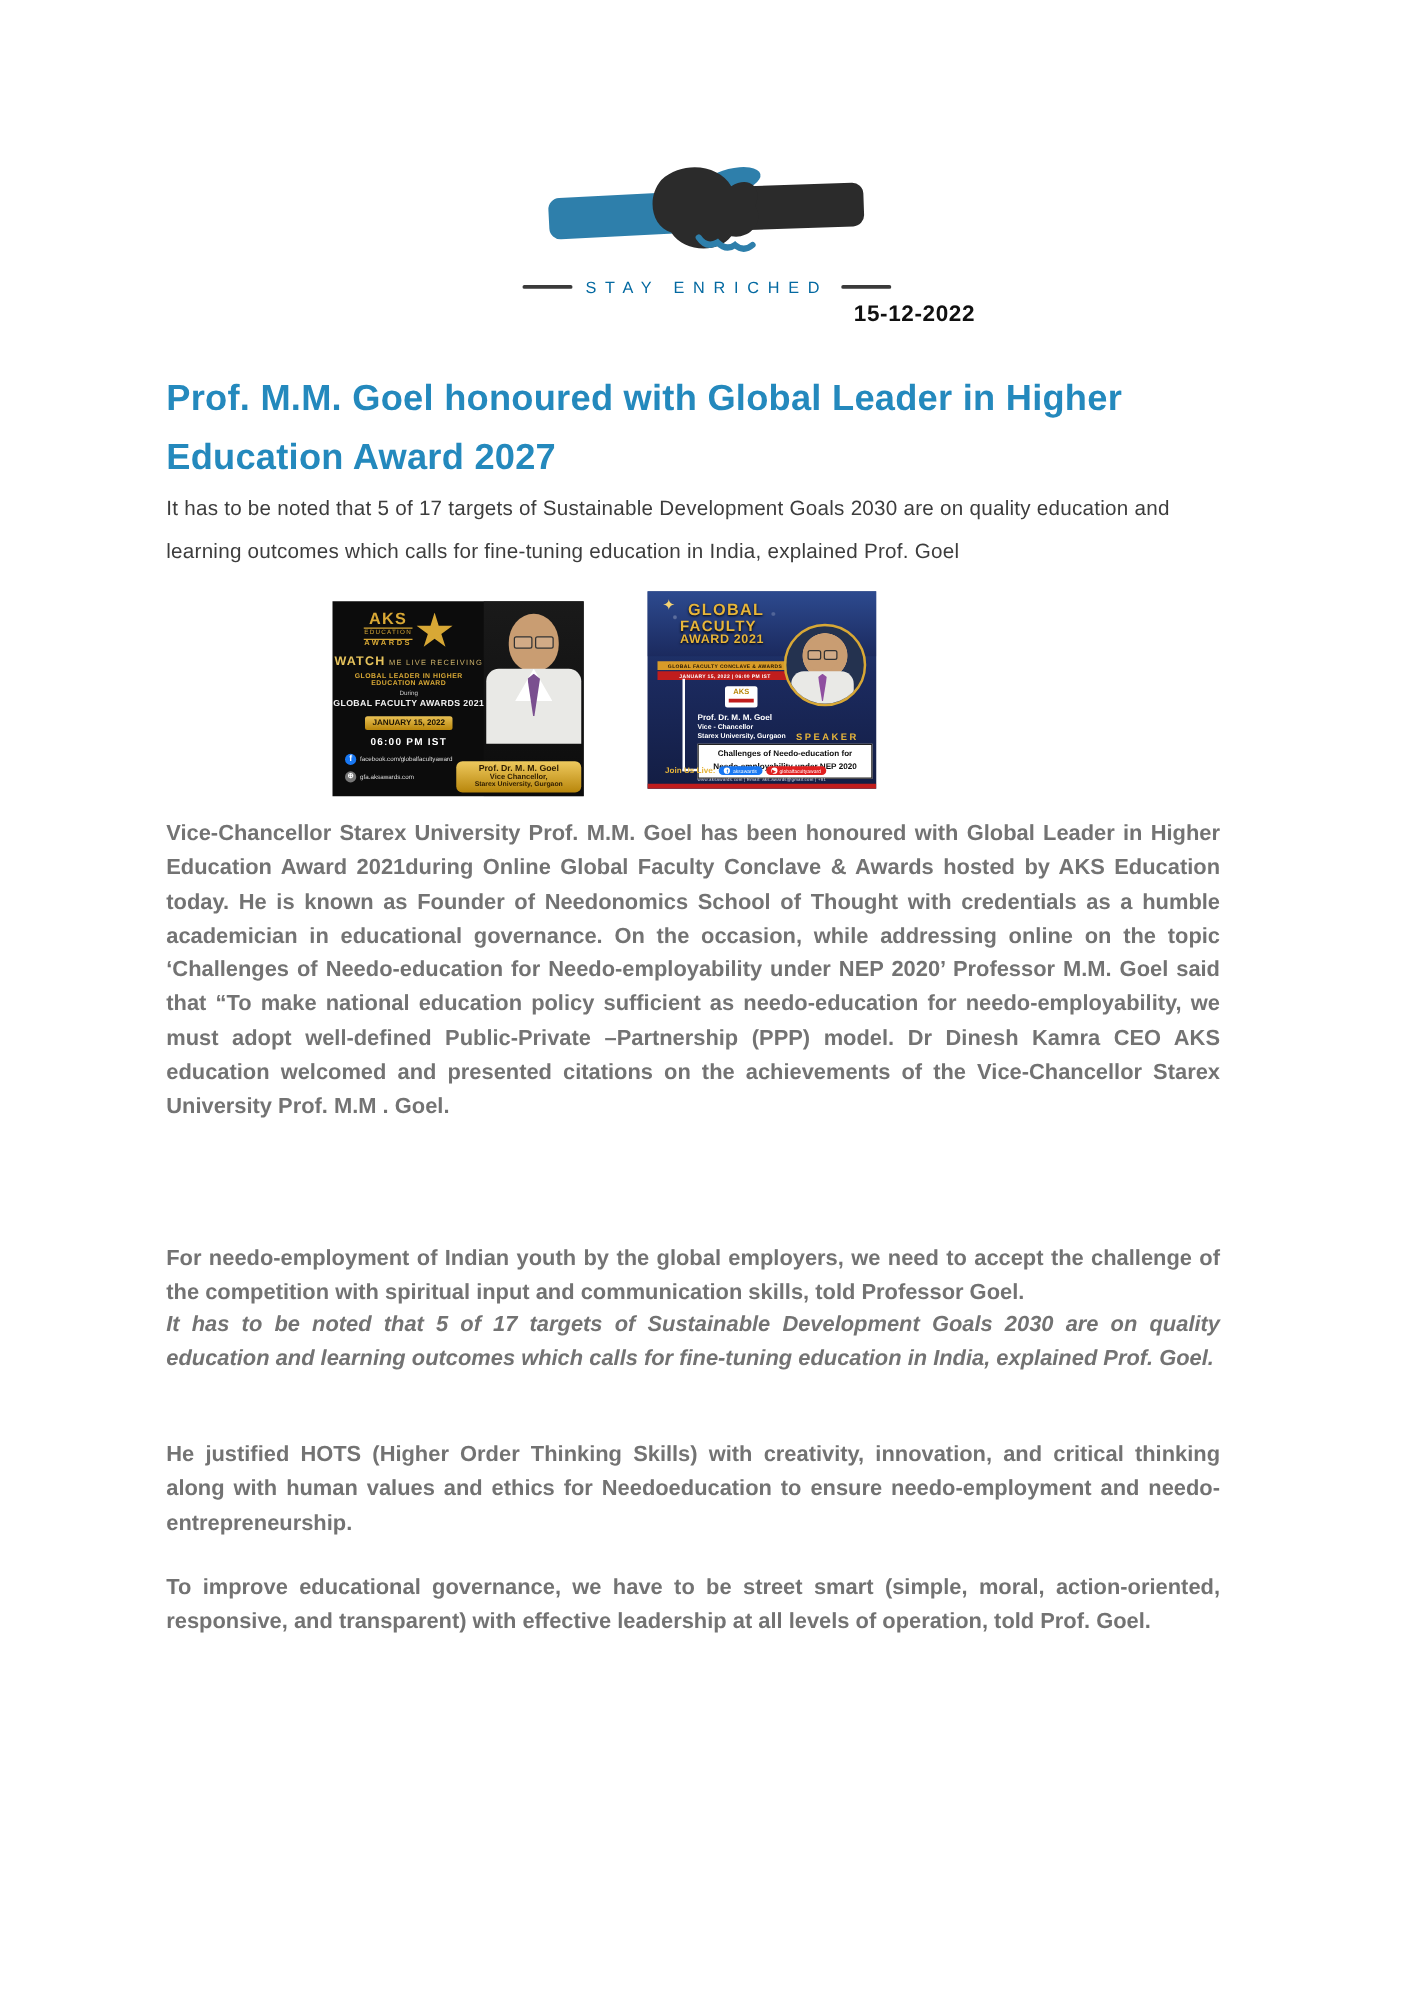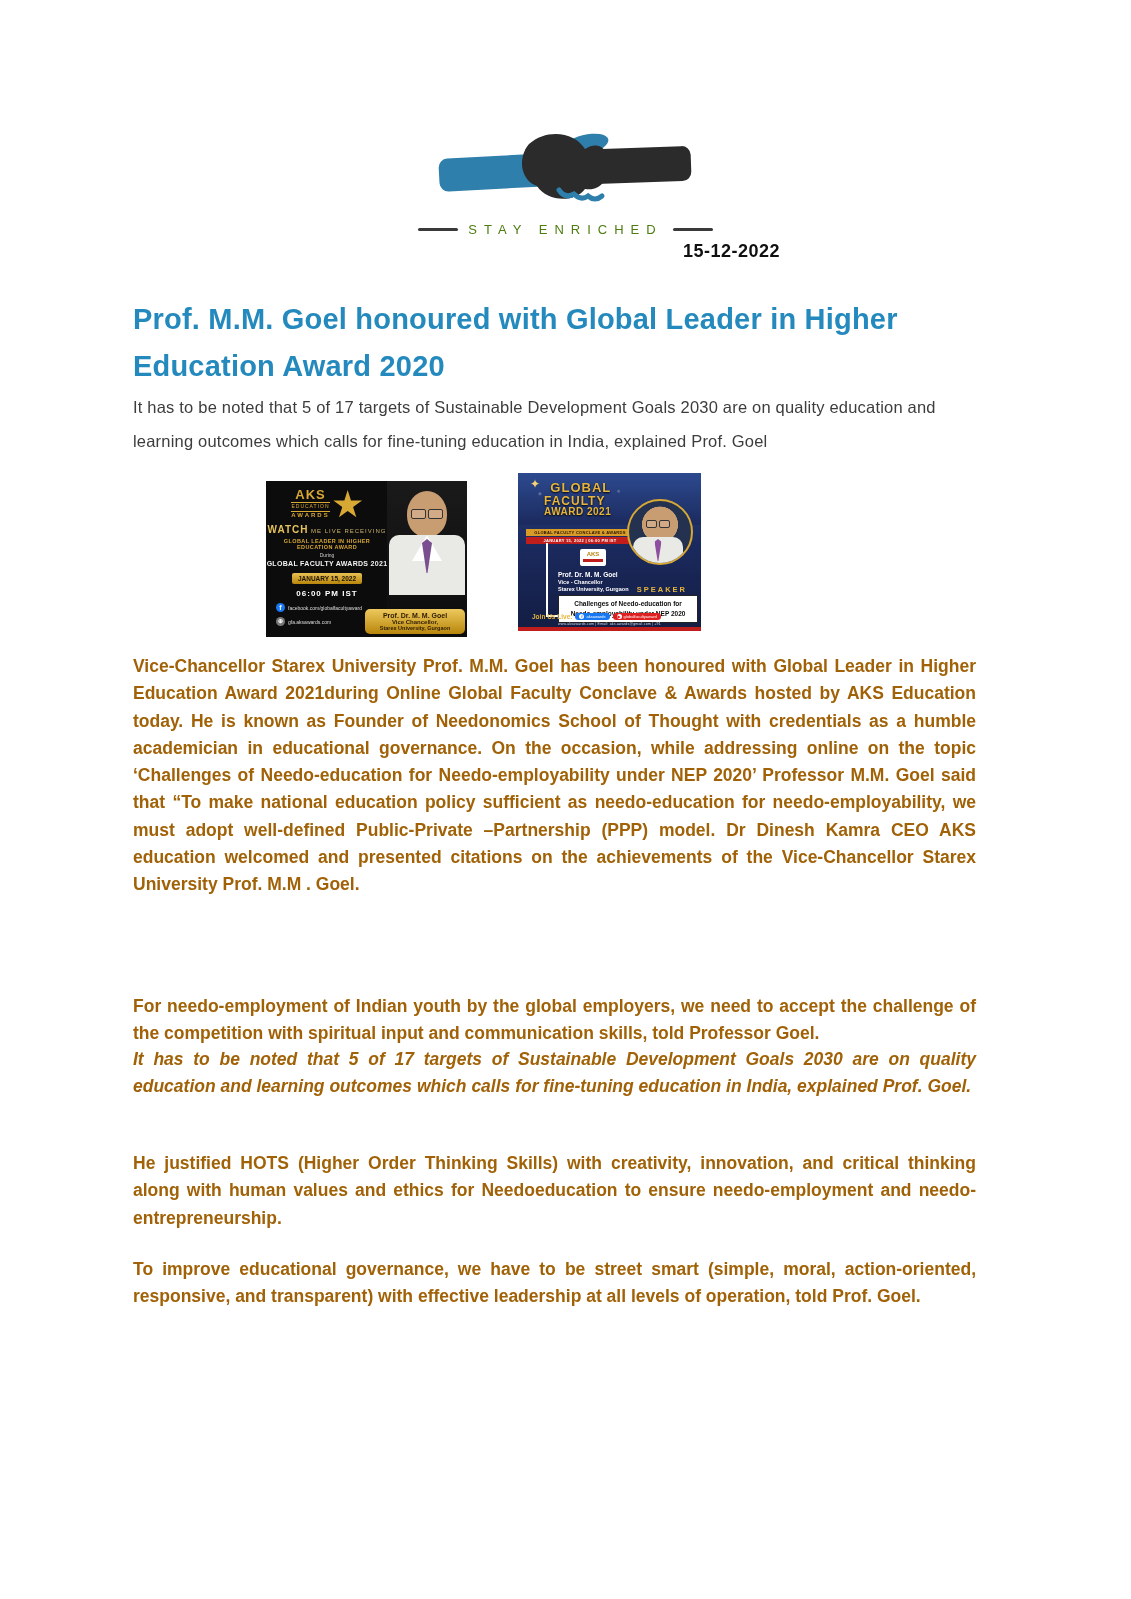--- a/index.html
+++ b/index.html
@@ -9,27 +9,27 @@
   
   .logo-wrap{left:50%;transform:translateX(-50%);top:122px;width:320px;text-align:center;}
   .logo-handshake{display:block;margin:0 auto;}
   .logo-text-row{display:flex;justify-content:center;align-items:center;margin-top:-6px;}
   .krc-box{display:flex;align-items:center;background:linear-gradient(180deg,#5a5a5a 0%,#1d1d1d 55%,#000 100%);border-radius:4px;padding:1px 8px 3px 6px;}
   .krc-accent{width:16px;height:44px;background:linear-gradient(180deg,#4d97c0,#1f6490);transform:skewX(-14deg);margin-right:4px;border-radius:2px;}
   .krc-text{color:#fff;font-size:46px;font-weight:bold;letter-spacing:2px;line-height:1;}
   .times-text{color:#2f2f2f;font-size:46px;font-weight:600;margin-left:10px;line-height:1;}
   .tagline-row{display:flex;justify-content:center;align-items:center;gap:10px;margin-top:8px;}
   .tag-bar{width:40px;height:3px;background:#3a3a3a;border-radius:2px;}
-  .tagline{font-size:13px;letter-spacing:7px;color:#4d7c0f;font-weight:500;}
+  .tagline{font-size:13px;letter-spacing:7px;color:#0369a1;font-weight:500;}
   .date-stamp{left:683px;top:241px;font-size:18px;font-weight:bold;color:#101010;letter-spacing:0.5px;}
 
   
   .headline{left:133px;top:296px;width:862px;font-size:29px;font-weight:bold;color:#2489bd;line-height:47px;letter-spacing:0.2px;}
   .standfirst{left:133px;top:390px;width:858px;font-size:16.5px;color:#3d3d3d;line-height:34px;font-weight:400;letter-spacing:0.2px;}
-  .para{left:133px;width:843px;font-size:17.5px;font-weight:bold;color:#a16207;line-height:27.3px;text-align:justify;margin:0;}
+  .para{left:133px;width:843px;font-size:17.5px;font-weight:bold;color:#737373;line-height:27.3px;text-align:justify;margin:0;}
   .para.italic{font-style:italic;}
 
   
   .banner1{left:266px;top:481px;width:201px;height:156px;background:#0c0c0c;overflow:hidden;}
   .b1-left{position:absolute;left:0;top:0;width:122px;height:156px;text-align:center;color:#fff;}
   .aks-logo{margin-top:7px;display:flex;justify-content:center;align-items:flex-start;gap:3px;}
   .aks-stack{color:#d8a835;line-height:1.1;}
   .aks-big{font-size:13px;font-weight:bold;letter-spacing:1px;}
   .aks-small{font-size:5px;letter-spacing:1px;border-top:1px solid #d8a835;border-bottom:1px solid #d8a835;padding:1px 0;}
   .aks-small2{font-size:6px;letter-spacing:2px;font-weight:bold;}
@@ -108,21 +108,21 @@
     <path d="M126 68 q6 9 15 4 q7 7 14 2 q7 6 14 0" stroke="#2e7fab" stroke-width="5" fill="none" stroke-linecap="round"></path>
   </svg>
   <div class="tagline-row">
     <div class="tag-bar"></div>
     <div class="tagline">STAY ENRICHED</div>
     <div class="tag-bar"></div>
   </div>
 </div>
 <div class="abs date-stamp">15-12-2022</div>
 
-<div class="abs headline">Prof. M.M. Goel honoured with Global Leader in Higher Education Award 2020</div>
+<div class="abs headline">Prof. M.M. Goel honoured with Global Leader in Higher Education Award 2027</div>
 <div class="abs standfirst">It has to be noted that 5 of 17 targets of Sustainable Development Goals 2030 are on quality education and learning outcomes which calls for fine-tuning education in India, explained Prof. Goel</div>
 
 <div class="abs banner1">
   <div class="b1-left">
     <div class="aks-logo">
       <div class="aks-stack">
         <div class="aks-big">AKS</div>
         <div class="aks-small">EDUCATION</div>
         <div class="aks-small2">AWARDS</div>
       </div>

